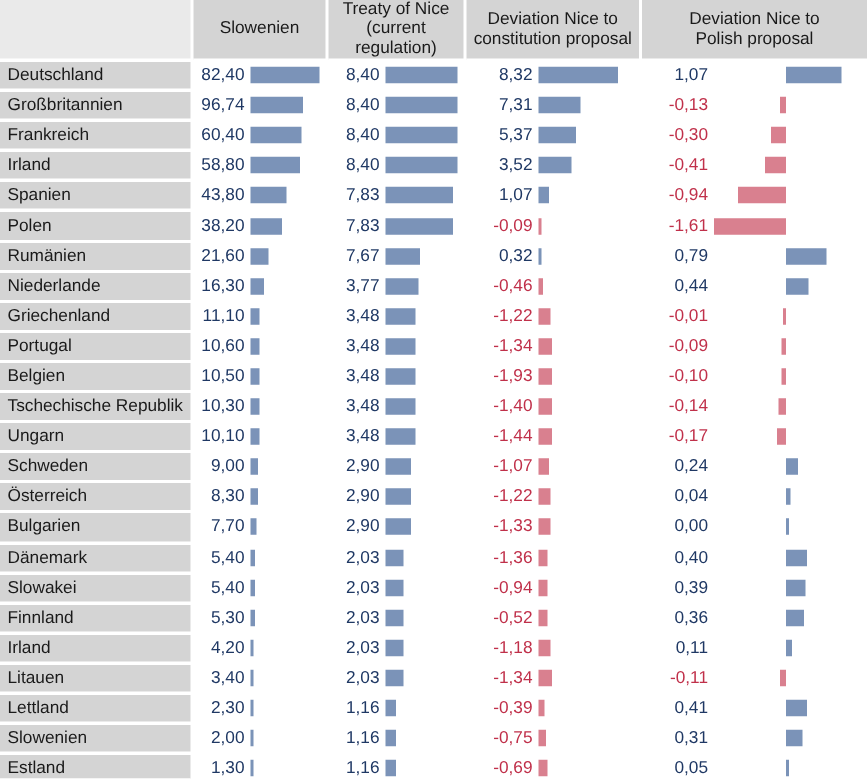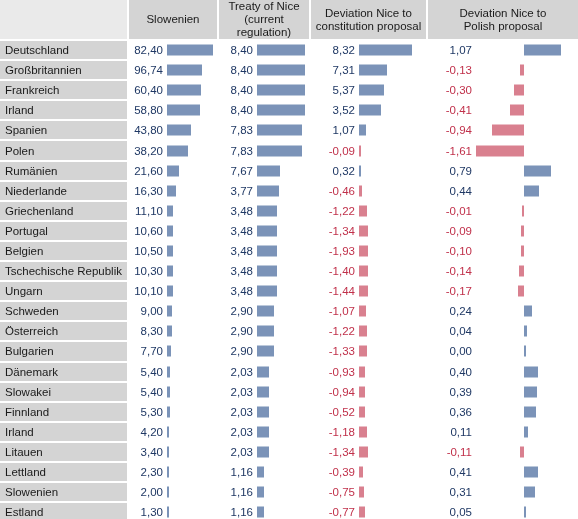--- a/index.html
+++ b/index.html
@@ -722,21 +722,21 @@
           <td class="datacell c2">
             <div class="cellwrap">
               <span class="num pos">2,03</span>
               <div class="bararea">
                 <div class="bar blue" style="left: 0px; width: 11.6px;"></div>
               </div>
             </div>
           </td>
           <td class="datacell c3">
             <div class="cellwrap">
-              <span class="num neg">-0,93</span>
+              <span class="num neg">-1,36</span>
               <div class="bararea">
                 <div class="bar red" style="left: 0px; width: 5.92428px;"></div>
               </div>
             </div>
           </td>
           <td class="datacell c4">
             <div class="cellwrap">
               <span class="num pos">0,40</span>
               <div class="bararea">
                 <div class="bar blue" style="left: 48px; width: 13.8129px;"></div>
@@ -967,21 +967,21 @@
           <td class="datacell c2">
             <div class="cellwrap">
               <span class="num pos">1,16</span>
               <div class="bararea">
                 <div class="bar blue" style="left: 0px; width: 6.62857px;"></div>
               </div>
             </div>
           </td>
           <td class="datacell c3">
             <div class="cellwrap">
-              <span class="num neg">-0,77</span>
+              <span class="num neg">-0,69</span>
               <div class="bararea">
                 <div class="bar red" style="left: 0px; width: 5.66947px;"></div>
               </div>
             </div>
           </td>
           <td class="datacell c4">
             <div class="cellwrap">
               <span class="num pos">0,05</span>
               <div class="bararea">
                 <div class="bar blue" style="left: 48px; width: 2px;"></div>

